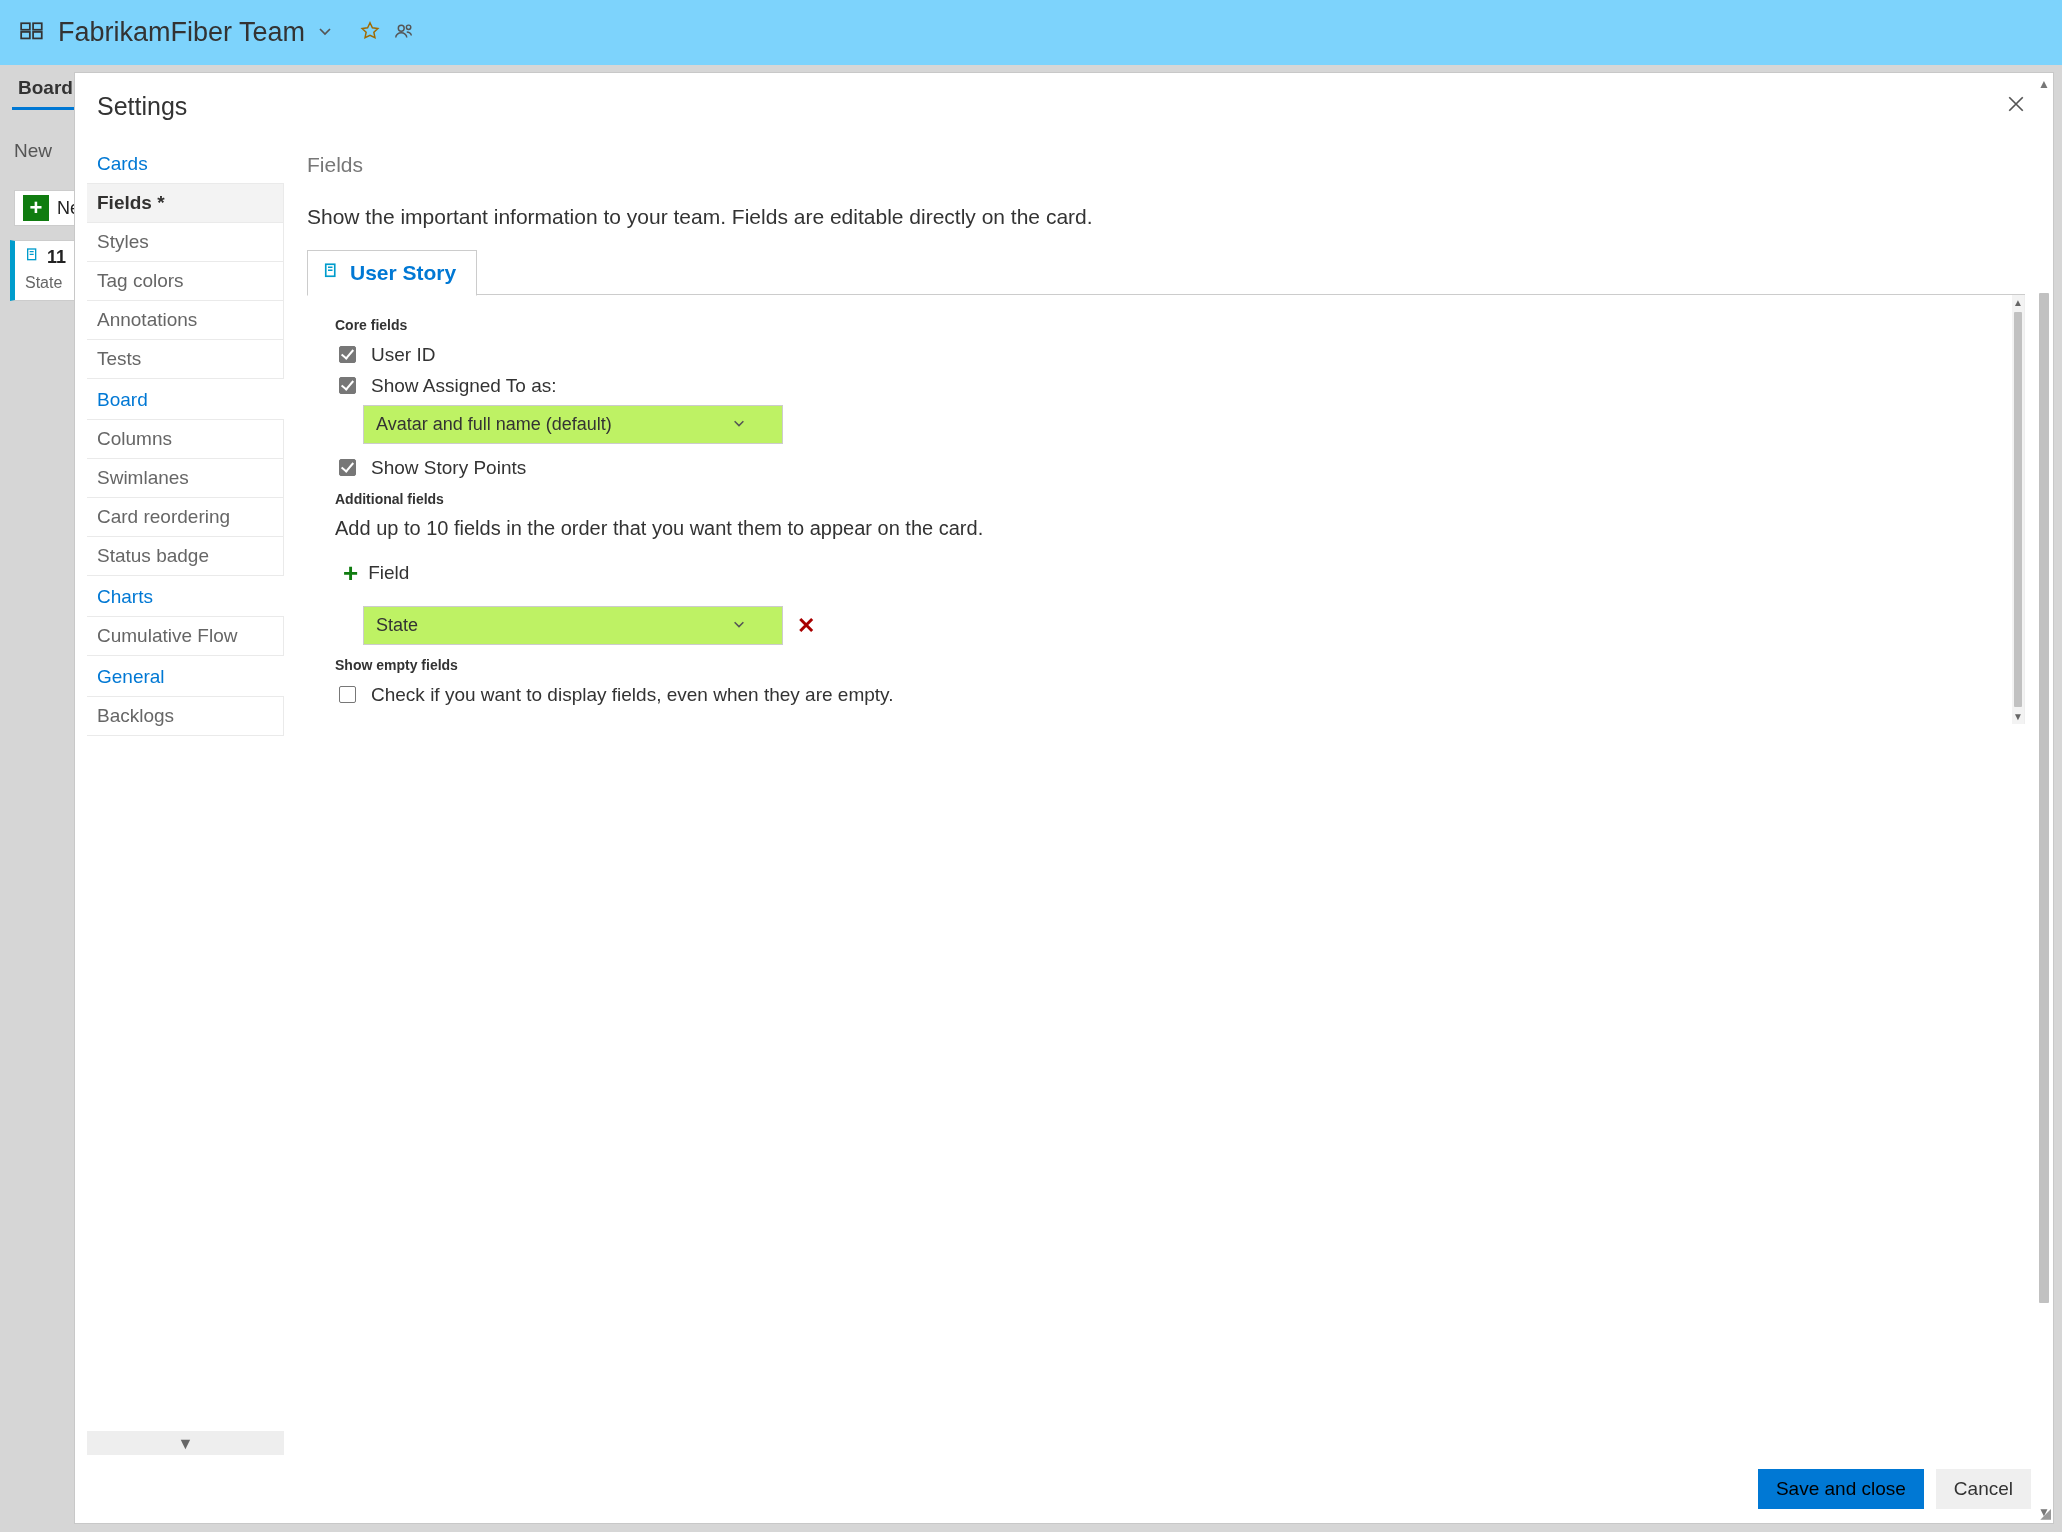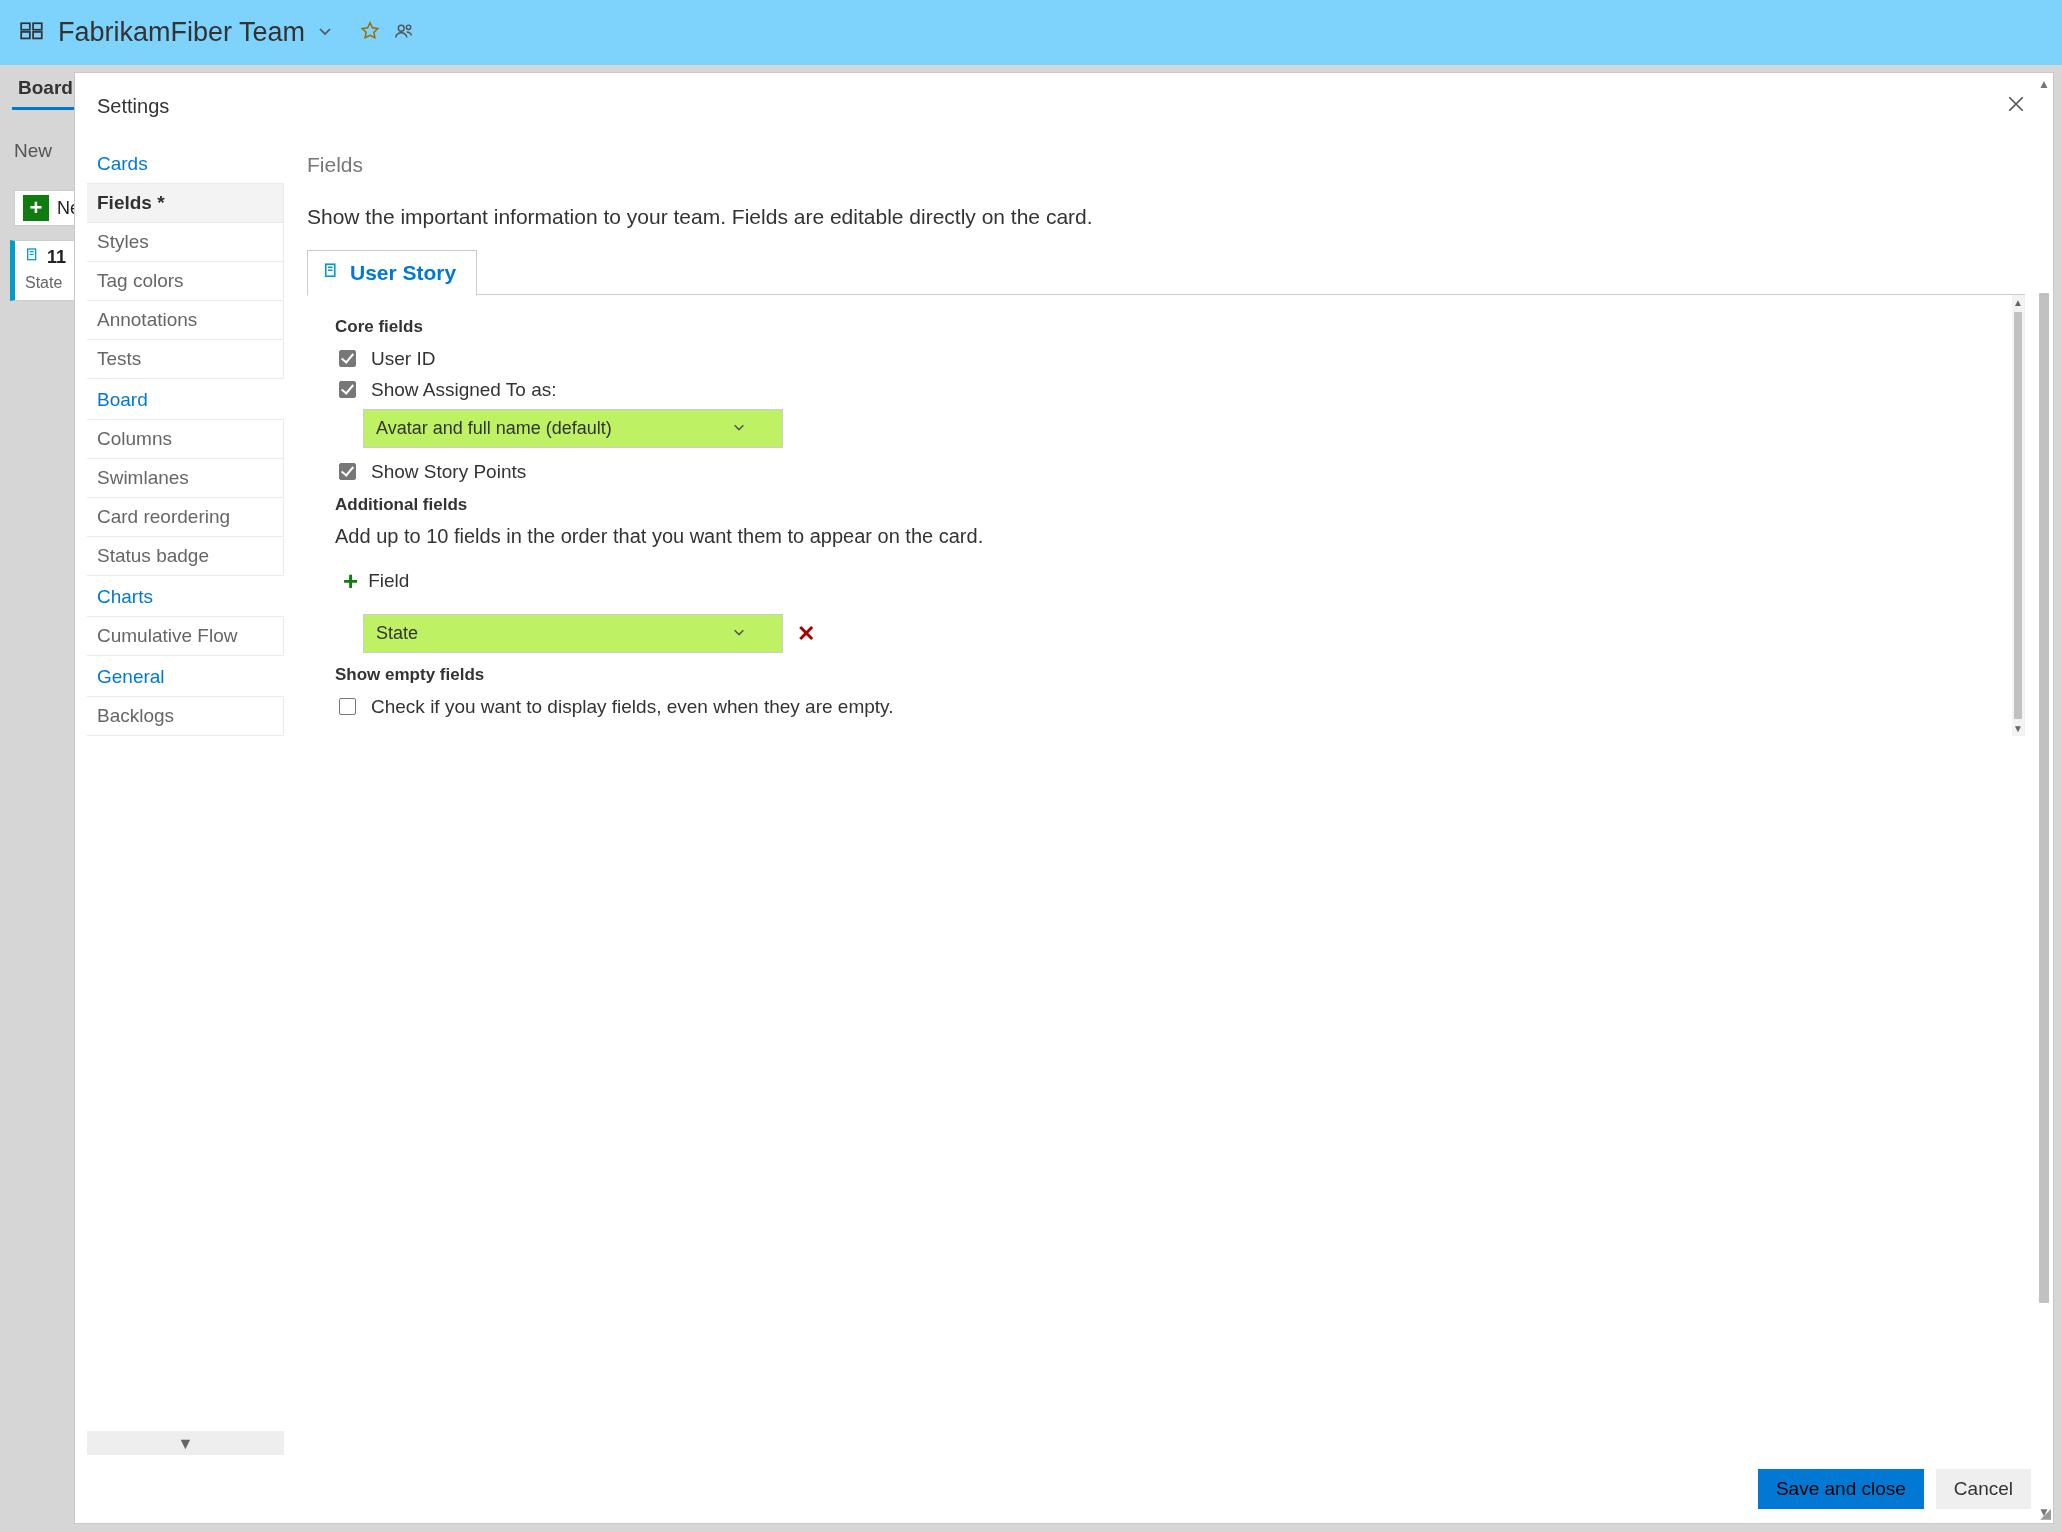--- a/index.html
+++ b/index.html
@@ -92,21 +92,21 @@
     flex-direction: column;
     border: 1px solid #c8c8c8;
   }
   .modal-header {
     display: flex;
     justify-content: space-between;
     align-items: center;
     padding: 16px 22px 10px 22px;
   }
   .modal-title {
-    font-size: 20px;
+    font-size: 25px;
     font-weight: 400;
     color: #333;
   }
   .close-btn {
     cursor: pointer;
     padding: 6px;
     color: #555;
   }
   .close-btn svg { width: 18px; height: 18px; }
   .modal-body {
@@ -212,21 +212,21 @@
     bottom: 0;
     width: 12px;
     background: #f3f3f3;
     display: flex;
     flex-direction: column;
     align-items: center;
   }
   .tab-scrollbar .arrow { font-size:10px; color:#666; padding:2px 0;}
   .tab-scrollbar .thumb { width:8px; background:#c1c1c1; flex:1; margin:2px; border-radius:1px;}
   .subheading {
-    font-size: 17px;
+    font-size: 14px;
     font-weight: 600;
     color: #333;
     margin: 12px 0 10px 0;
   }
   .desc-line {
     font-size: 20px;
     color: #333;
     margin: 0 0 14px 0;
   }
   .check-row {

